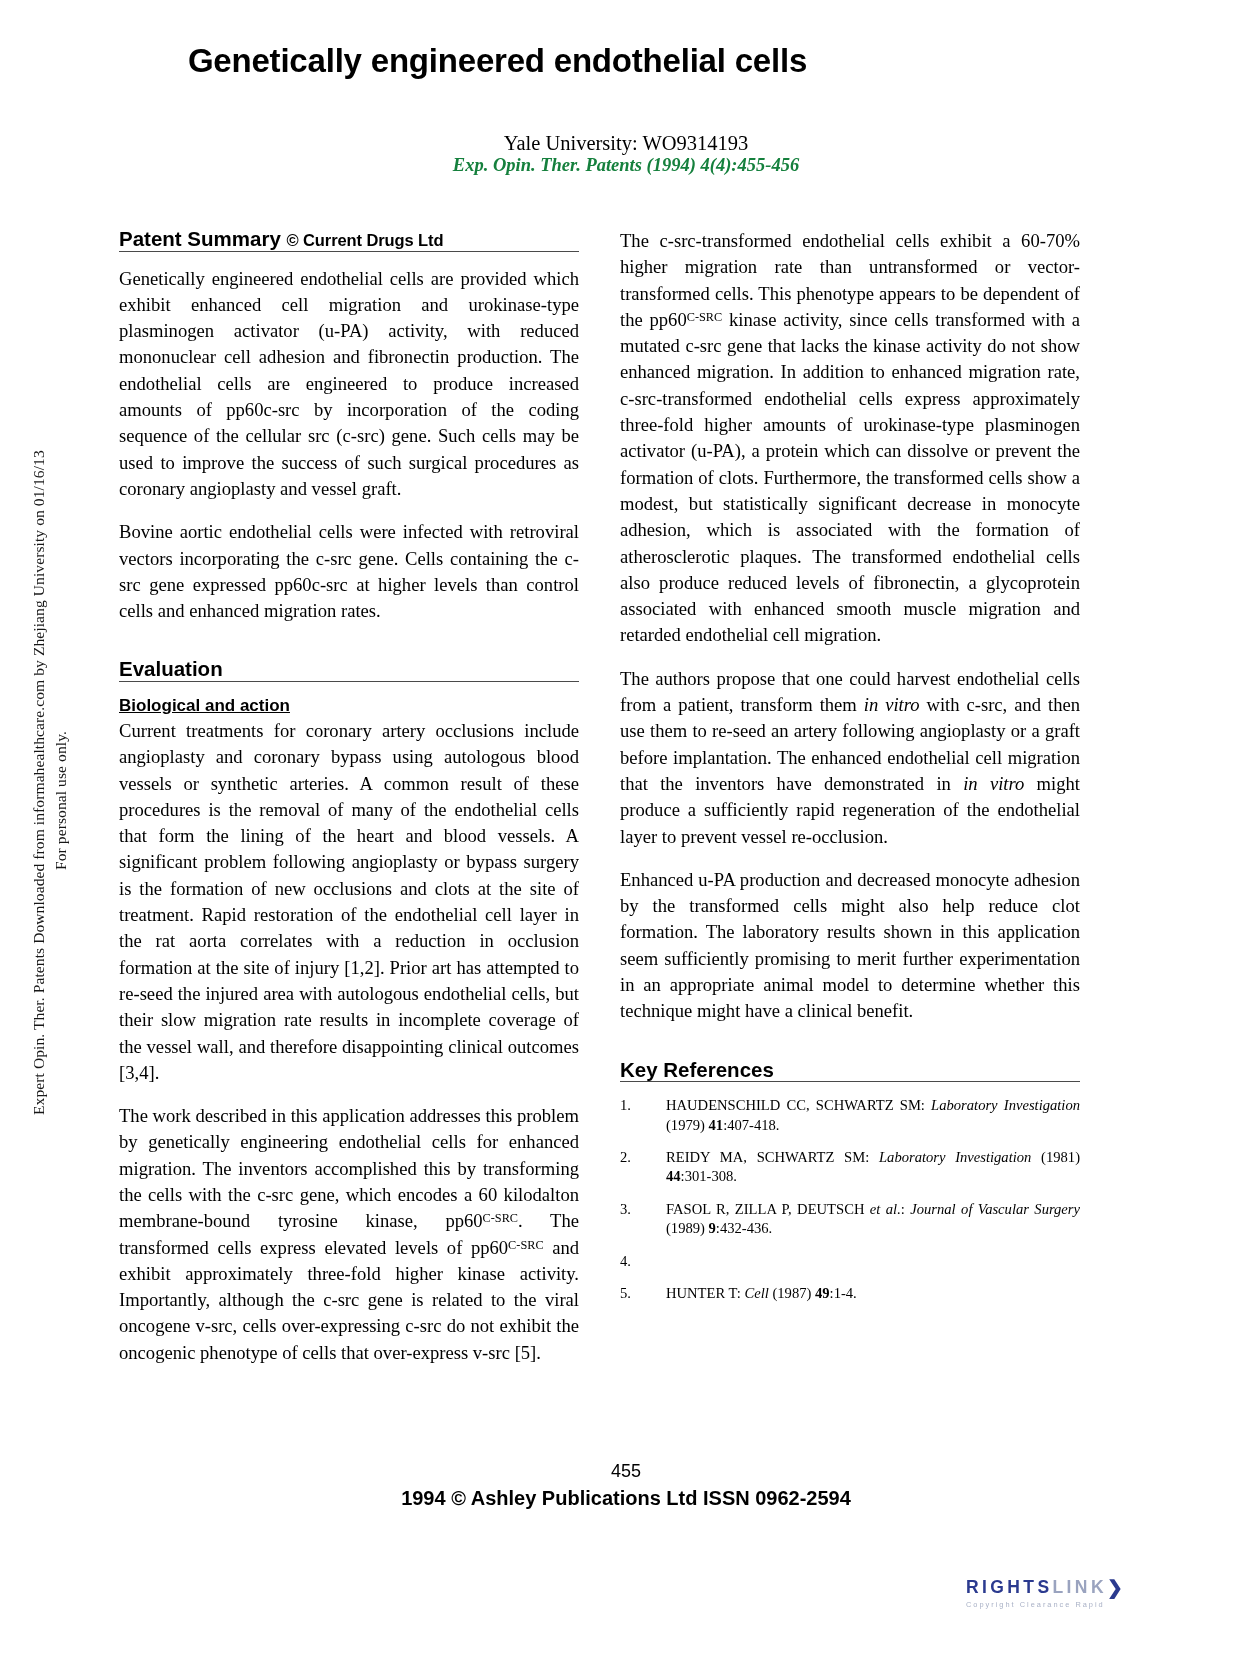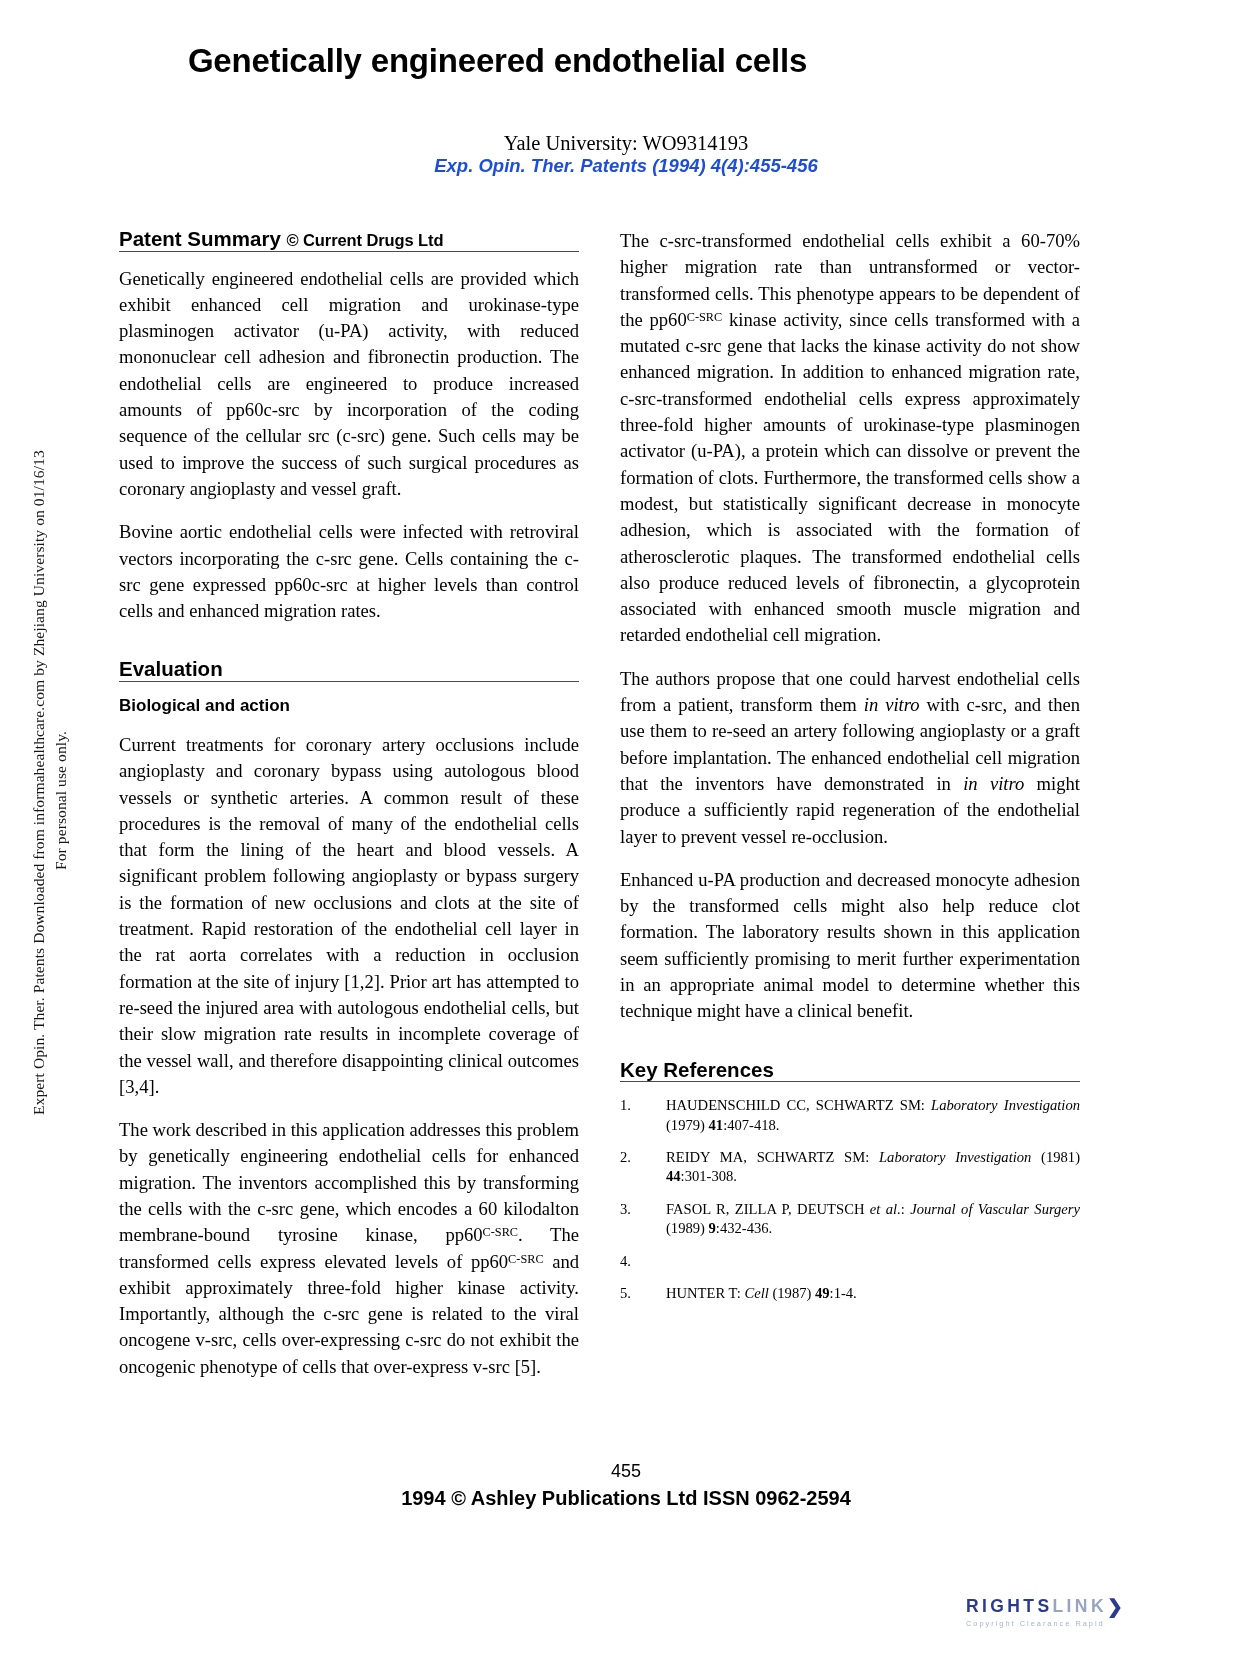--- a/index.html
+++ b/index.html
@@ -69,25 +69,25 @@
     font-size: 20.5px;
     color: #000;
     margin-top: 24px;
   }
   .doc-citation {
     position: absolute;
     left: 0;
     top: 155px;
     width: 1252px;
     text-align: center;
-    font-family: Liberation Sans, sans-serif;
+    font-family: Liberation Serif, serif;
     font-style: italic;
     font-weight: bold;
     font-size: 18.5px;
-    color: #1d4ed8;
+    color: #15803d;
   }
 
   
   .col {
     position: absolute;
     top: 228px;
     width: 460px;
   }
   .col-left  { left: 119px; }
   .col-right { left: 620px; }
@@ -105,21 +105,22 @@
     font-size: 16.5px;
     letter-spacing: -0.1px;
   }
   .sec-head.spaced-top { margin-top: 34px; }
 
   .sub-head {
     font-family: "Liberation Sans", sans-serif;
     font-weight: bold;
     font-size: 17px;
     color: #000;
-    margin-bottom: 16px;
+    margin-bottom: 2px;
+    text-decoration: underline;
   }
 
   p.body {
     font-family: "Liberation Serif", serif;
     font-size: 18.6px;
     line-height: 1.415;
     text-align: justify;
     margin: 0 0 17px 0;
     color: #000;
     hyphens: none;
@@ -185,21 +186,20 @@
     width: 230px;
     height: 40px;
   }
   .rl-main {
     font-family: "Liberation Sans", sans-serif;
     font-weight: bold;
     font-size: 17.5px;
     letter-spacing: 3.4px;
     line-height: 1;
     white-space: nowrap;
-    margin-top: 19px;
   }
   .rl-rights { color: #2b3a8f; }
   .rl-link   { color: #9aa3bf; }
   .rl-arrow {
     display: inline-block;
     color: #2b3a8f;
     font-weight: bold;
     font-size: 19px;
     letter-spacing: 0;
     vertical-align: -1px;

